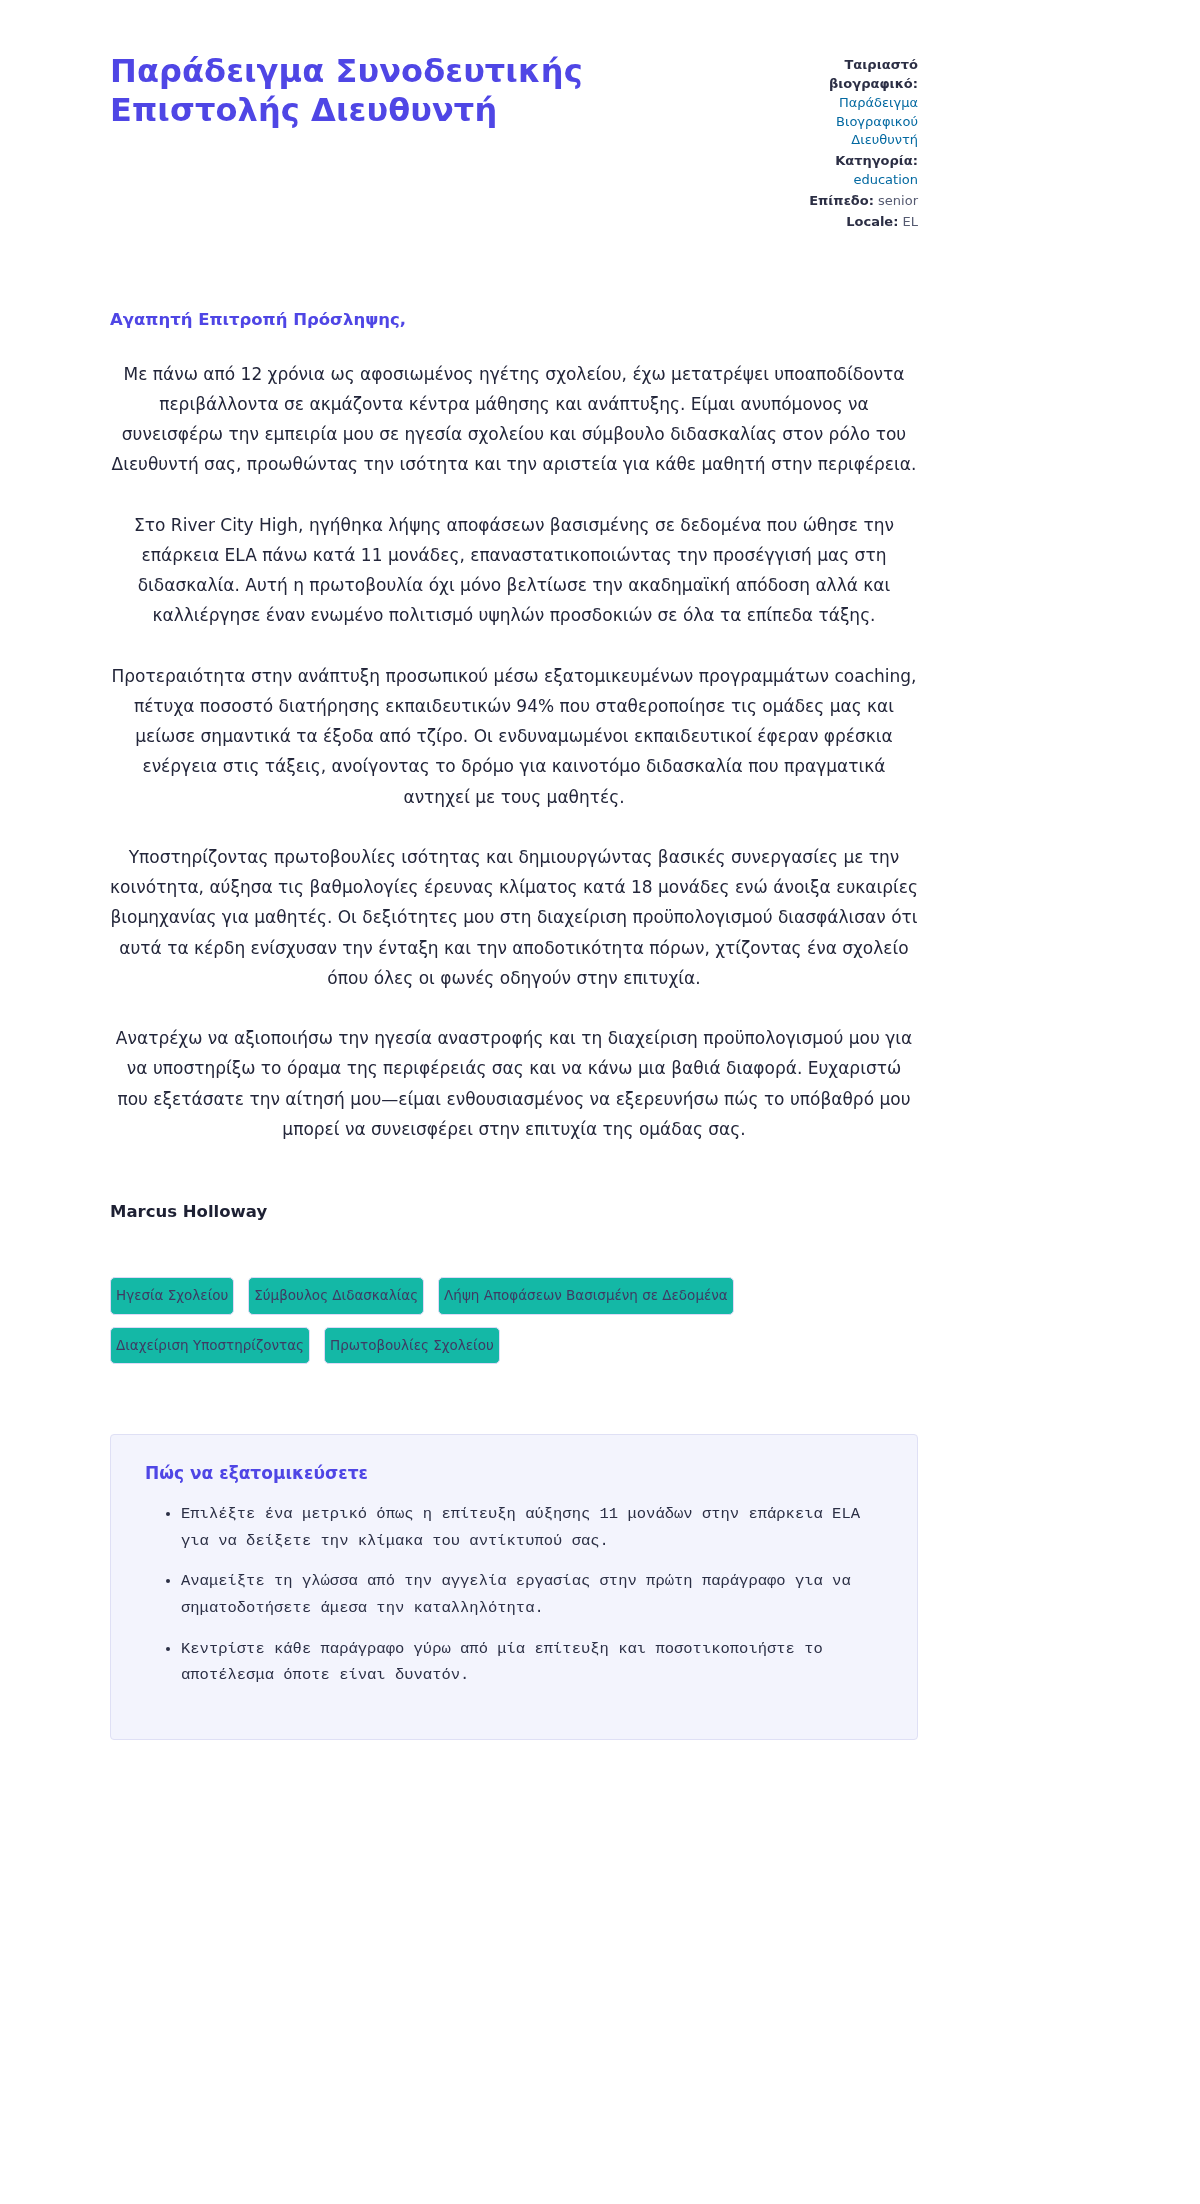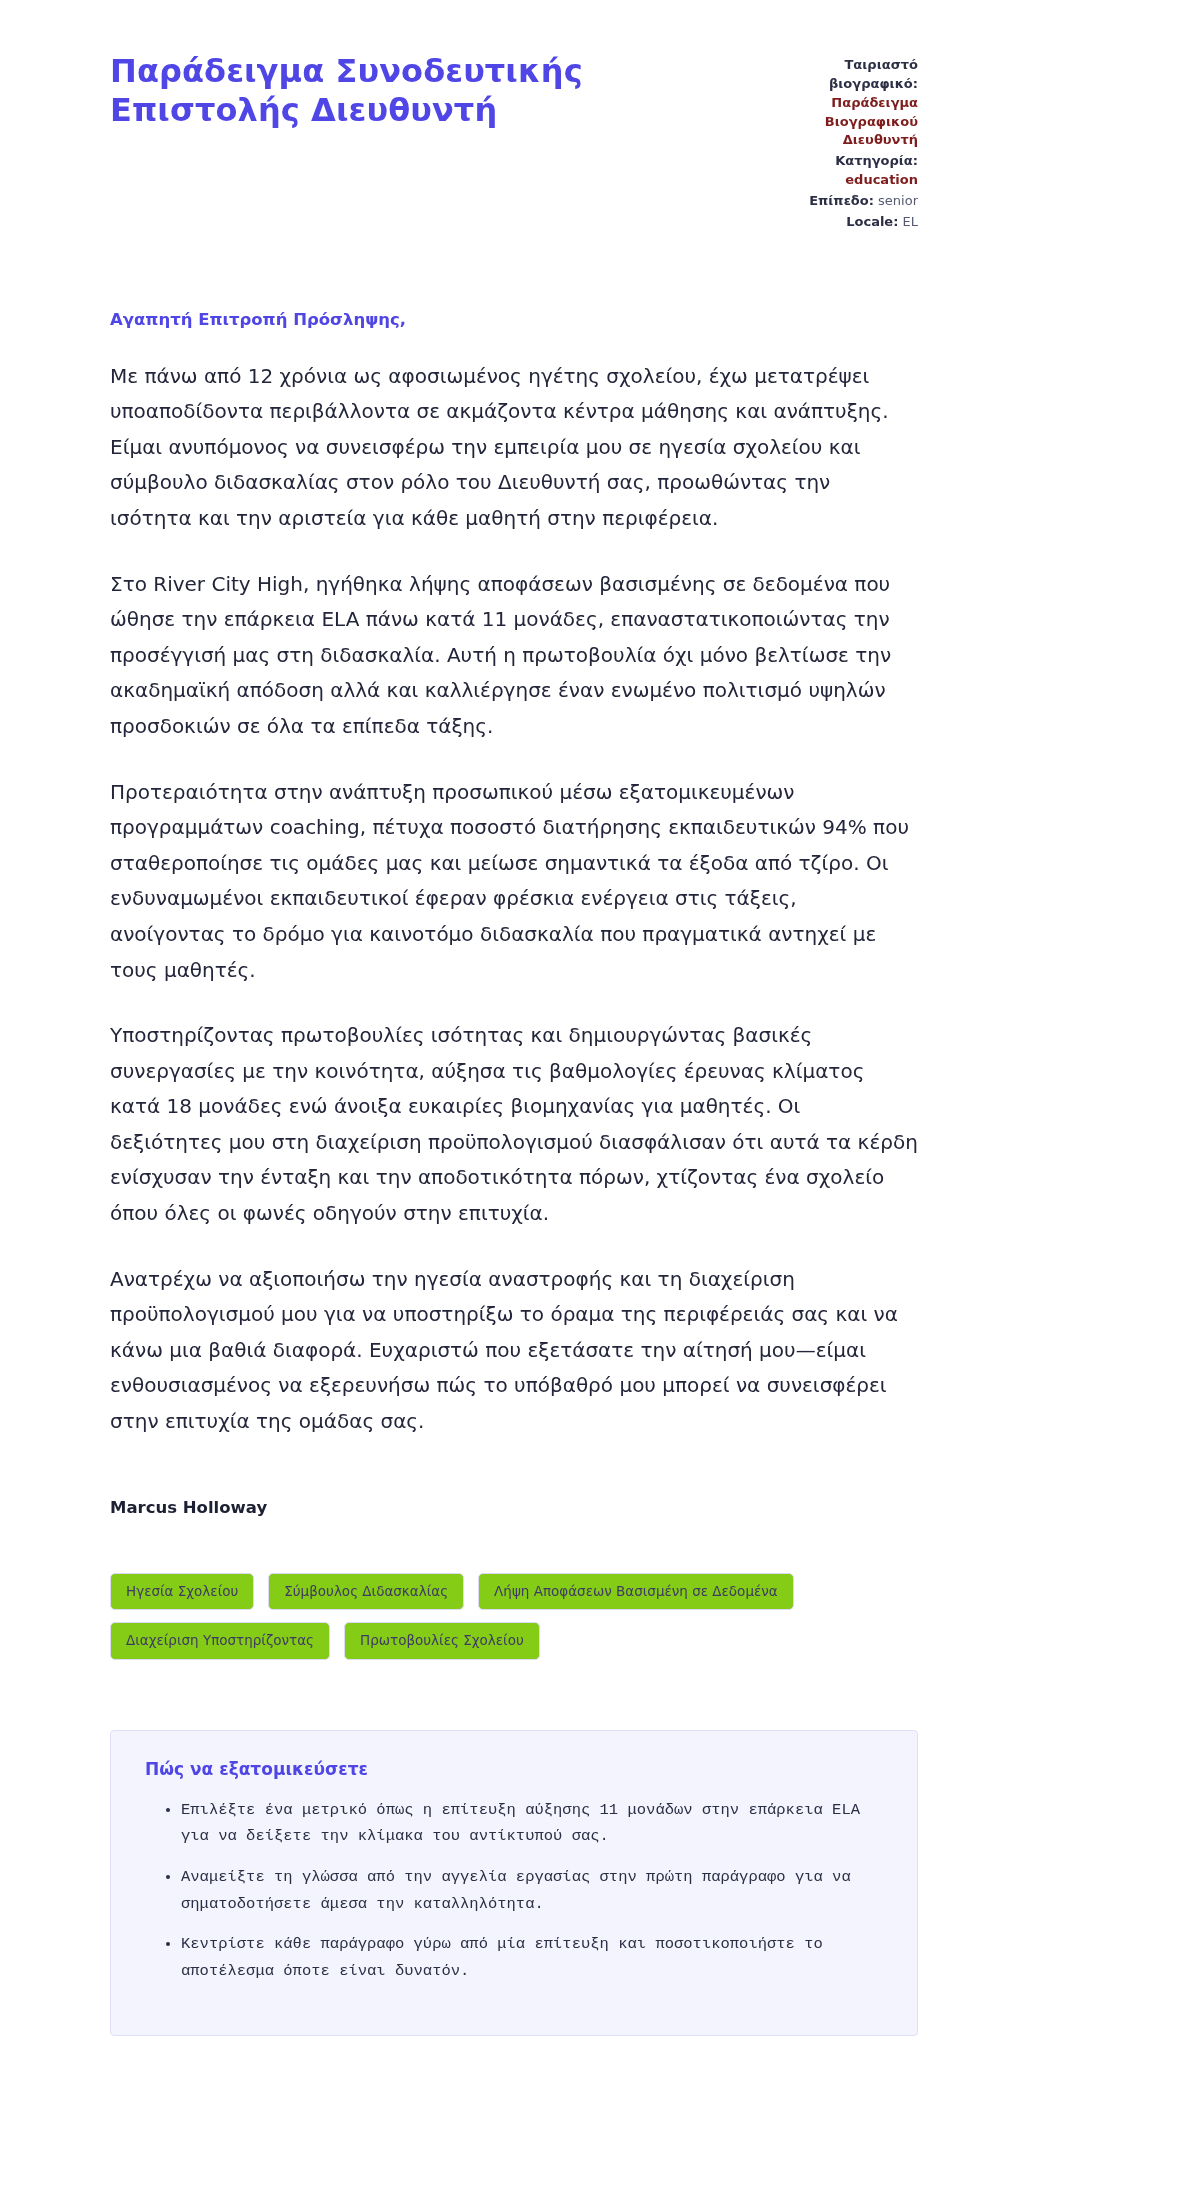--- a/index.html
+++ b/index.html
@@ -61,40 +61,40 @@
   .header-meta .meta-label {
     font-weight: bold;
     color: #2c2f45;
   }
   .header-meta .meta-value {
     font-weight: normal;
     color: #555a71;
   }
   .meta-block-value {
     display: block;
-    font-weight: bold;
-    color: #7f1d1d;
+    font-weight: normal;
+    color: #0369a1;
   }
 
   
   .letter {
     margin-top: 76px;
   }
   .salutation {
     font-size: 16.5px;
     font-weight: bold;
     color: #4f46e5;
     margin: 0 0 30px 0;
   }
   .letter p.para {
-    font-size: 20px;
+    font-size: 17px;
     line-height: 1.78;
     color: #23263a;
     margin: 0 0 30px 0;
-    text-align: left;
+    text-align: center;
   }
   .signature {
     margin-top: 58px;
   }
   .sign-name {
     font-size: 16.5px;
     font-weight: bold;
     color: #1d2033;
     margin: 0 0 10px 0;
   }
@@ -106,26 +106,26 @@
 
   
   .tags {
     margin-top: 56px;
     display: flex;
     flex-wrap: wrap;
     gap: 12px 14px;
     max-width: 840px;
   }
   .tag {
-    background: #84cc16;
+    background: #14b8a6;
     border: 1px solid #ddd9f7;
     color: #3f3a63;
     font-size: 13.5px;
     line-height: 1;
-    padding: 11px 15px;
+    padding: 11px 5px;
     border-radius: 5px;
     white-space: nowrap;
   }
 
   
   .tips {
     margin-top: 70px;
     background: #f3f4fd;
     border: 1px solid #dfe0f5;
     border-radius: 4px;

